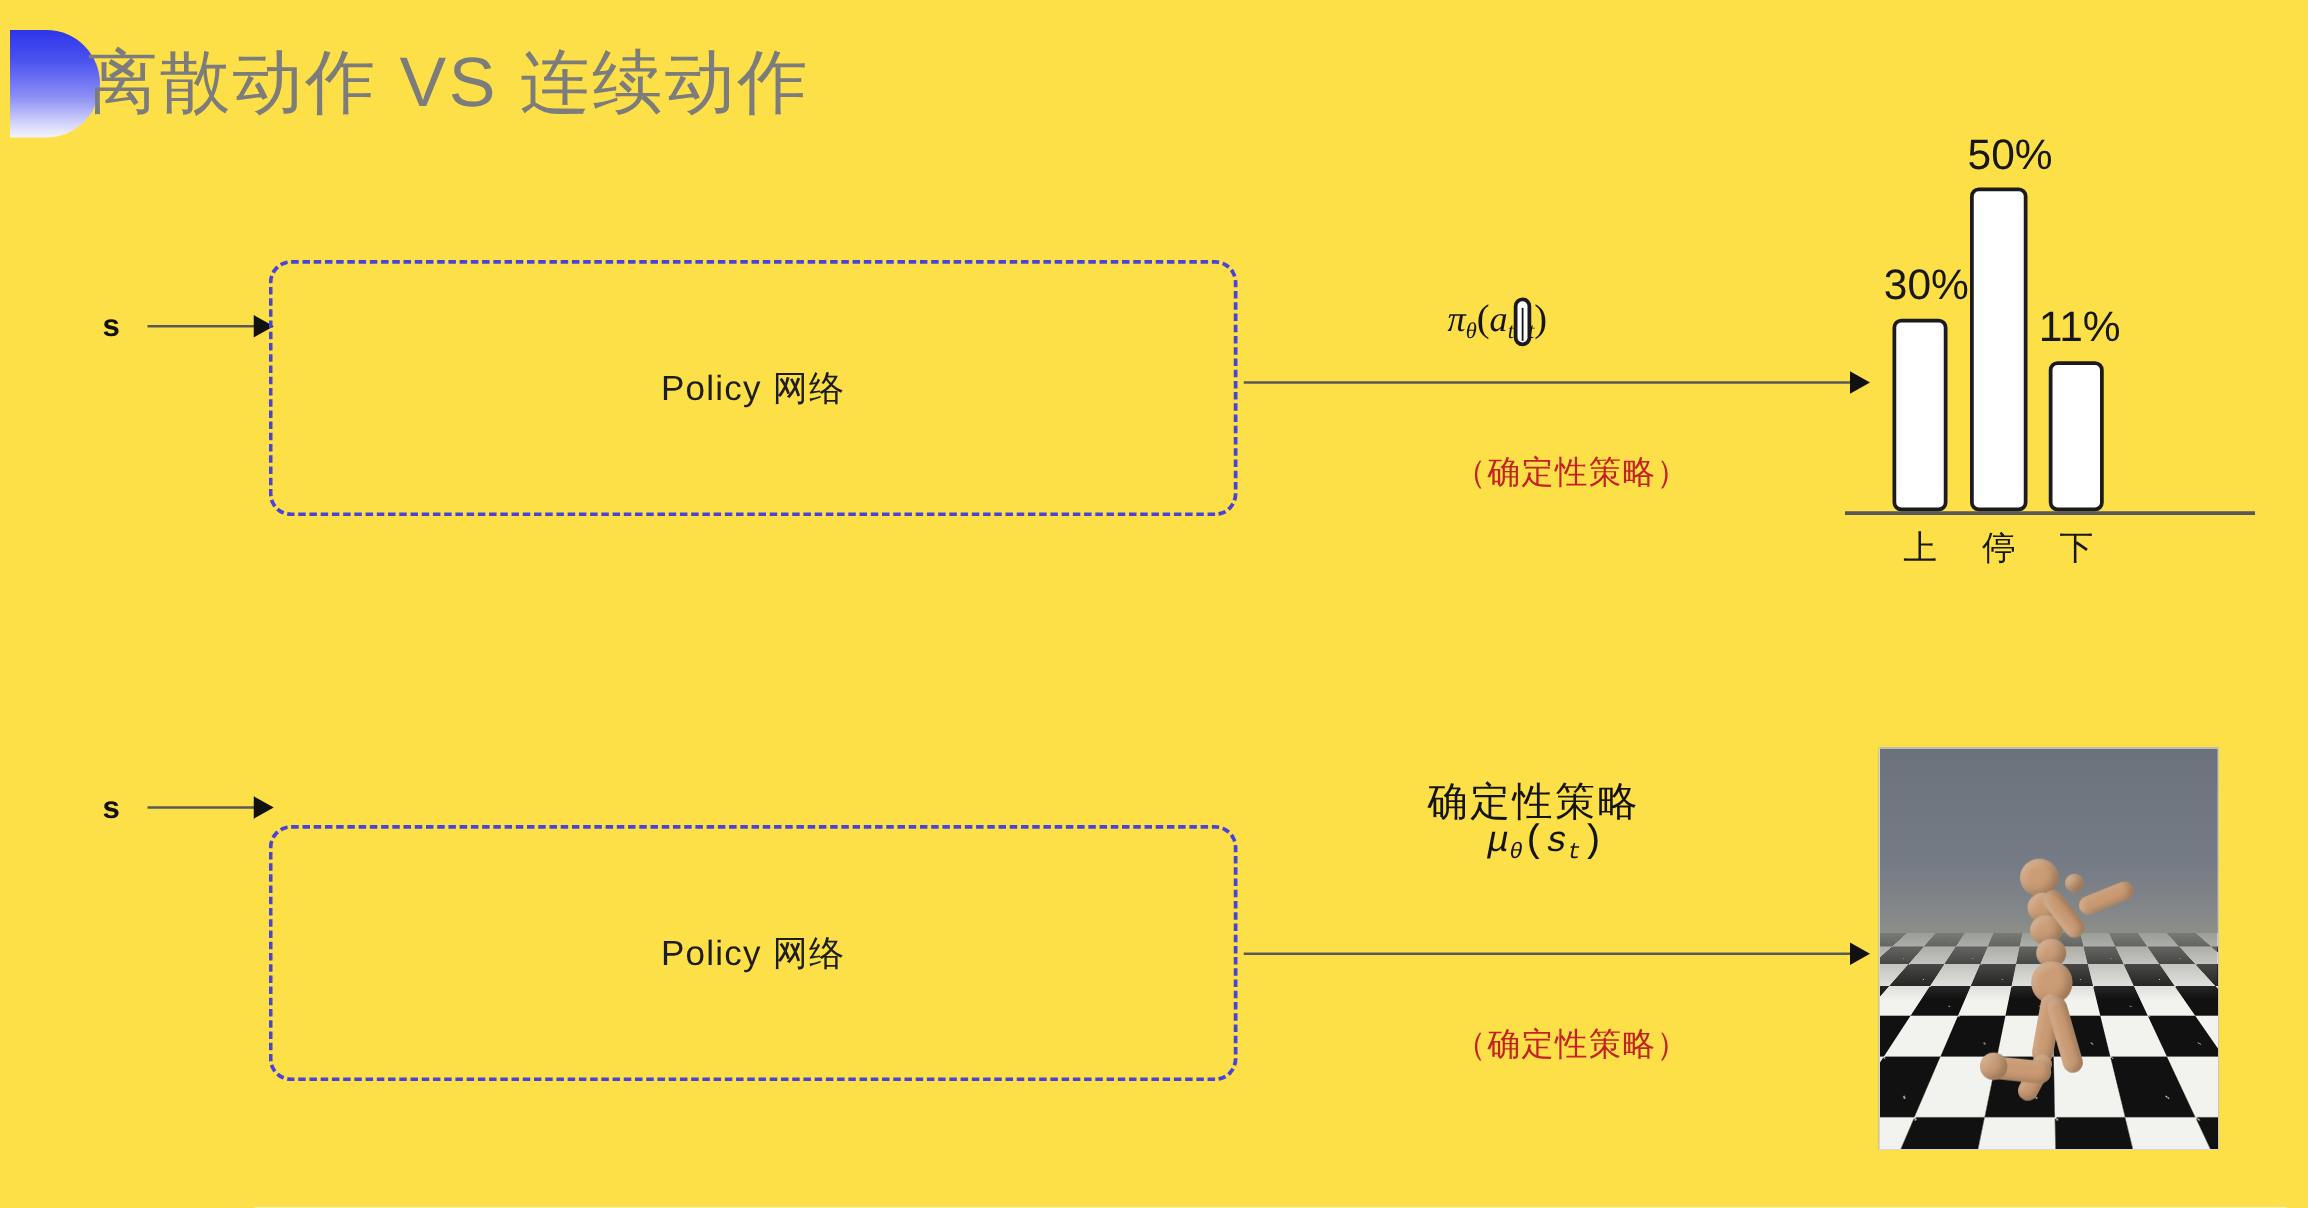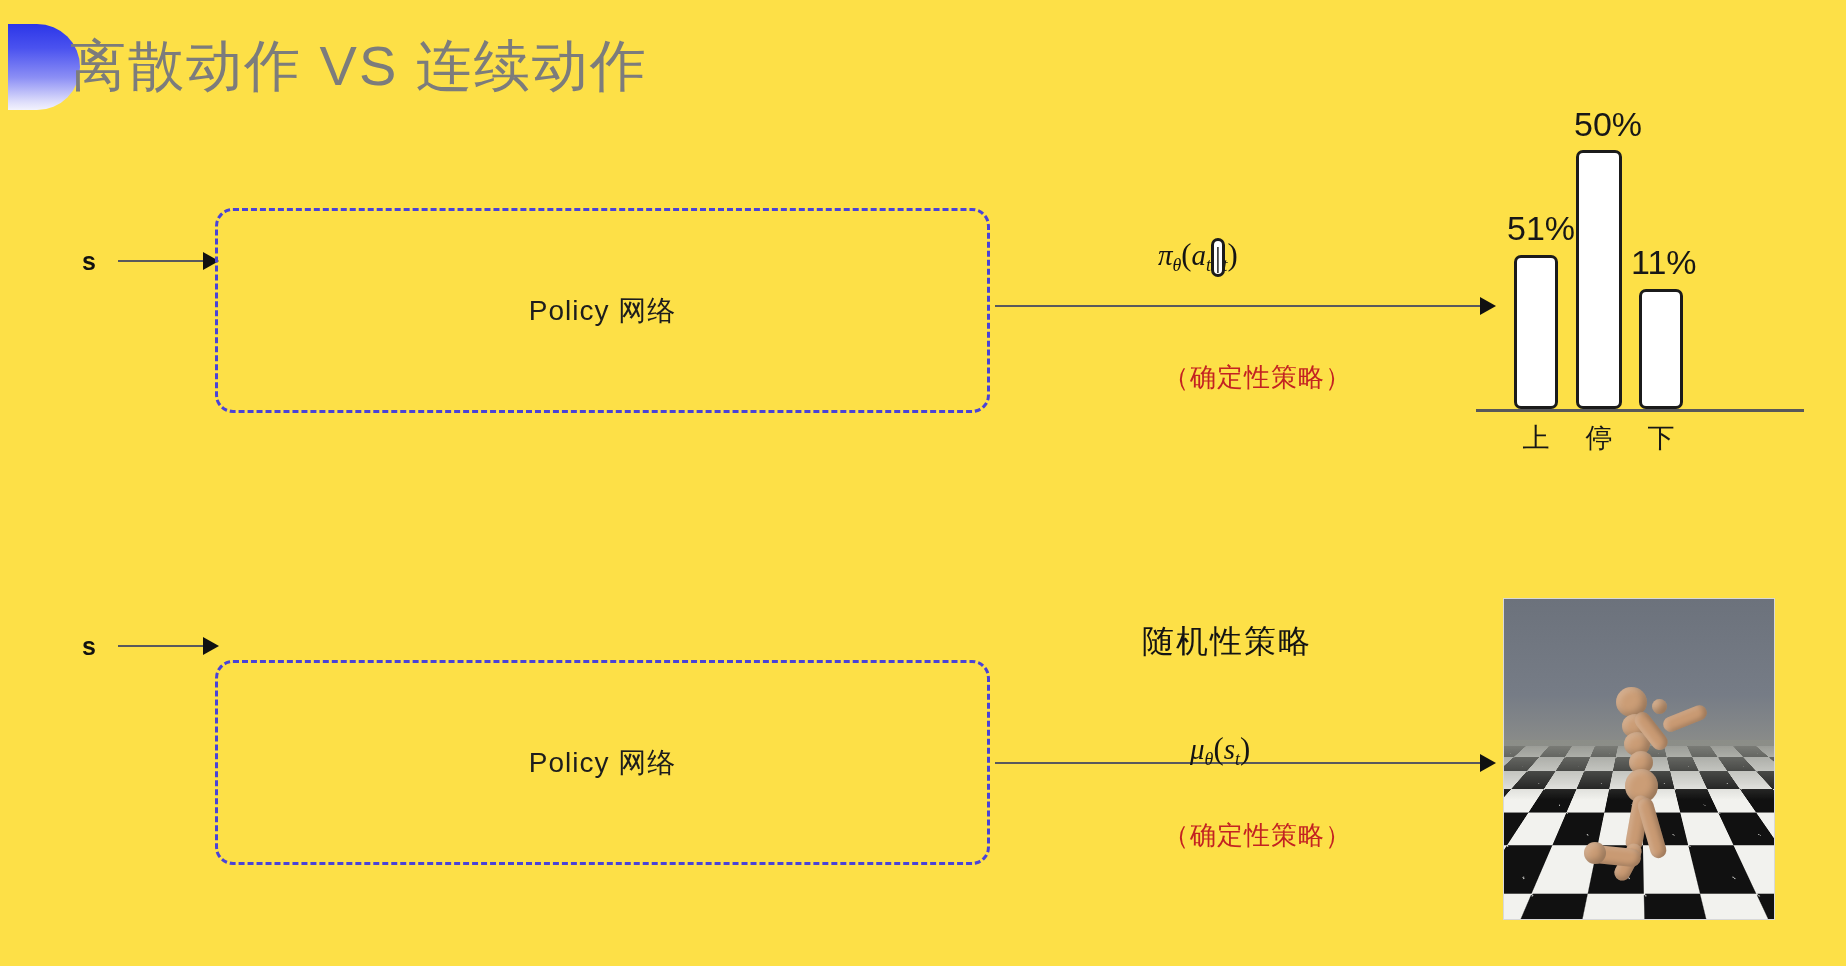--- a/index.html
+++ b/index.html
@@ -229,21 +229,21 @@
   <div class="formula" style="left:1158px; top:238px;">
     <span>π</span><span class="sub">θ</span><span class="paren">(</span><span>a</span><span class="sub">t</span><span class="bar">|</span><span>s</span><span class="sub">t</span><span class="paren">)</span>
   </div>
 
   <div class="action-tag" style="left:1163px; top:360px;">（确定性策略）</div>
 
   <div class="chart" style="left:1476px; top:100px; width:330px; height:300px;">
 
     <div class="chart-baseline" style="top:309px; width:328px;"></div>
 
-    <div class="bar-value" style="left:31px; top:109px;">51%</div>
+    <div class="bar-value" style="left:31px; top:109px;">30%</div>
     <div class="bar" style="left:38px; top:155px; width:44px; height:154px;"></div>
     <div class="bar-cat" style="left:30px; top:320px; width:60px;">上</div>
 
     <div class="bar-value" style="left:98px; top:5px;">50%</div>
     <div class="bar" style="left:100px; top:50px; width:46px; height:259px;"></div>
     <div class="bar-cat" style="left:93px; top:320px; width:60px;">停</div>
 
     <div class="bar-value" style="left:155px; top:143px;">11%</div>
     <div class="bar" style="left:163px; top:189px; width:44px; height:120px;"></div>
     <div class="bar-cat" style="left:155px; top:320px; width:60px;">下</div>
@@ -253,23 +253,23 @@
   <div class="arrow-line" style="left:118px; top:645px; width:90px;"></div>
   <div class="arrow-head" style="left:203px; top:637px;"></div>
 
   <div class="policy-box" style="left:215px; top:660px; width:775px; height:205px;">
     <div class="policy-box-label">Policy 网络</div>
   </div>
 
   <div class="arrow-line" style="left:995px; top:762px; width:490px;"></div>
   <div class="arrow-head" style="left:1480px; top:754px;"></div>
 
-  <div class="policy-kind" style="left:1142px; top:620px;">随机性策略</div>
-
-  <div class="formula" style="left:1190px; top:732px;">
+  <div class="policy-kind" style="left:1142px; top:620px;">确定性策略</div>
+
+  <div class="formula" style="left:1190px; top:656px;font-family:Liberation Mono, monospace;">
     <span>μ</span><span class="sub">θ</span><span class="paren">(</span><span>s</span><span class="sub">t</span><span class="paren">)</span>
   </div>
 
   <div class="action-tag" style="left:1163px; top:818px;">（确定性策略）</div>
 
   <div class="sim-frame" style="left:1503px; top:598px; width:272px; height:322px;">
     <div class="sim-sky"></div>
     <div class="sim-floor"></div>
     <div class="sim-haze"></div>
 

